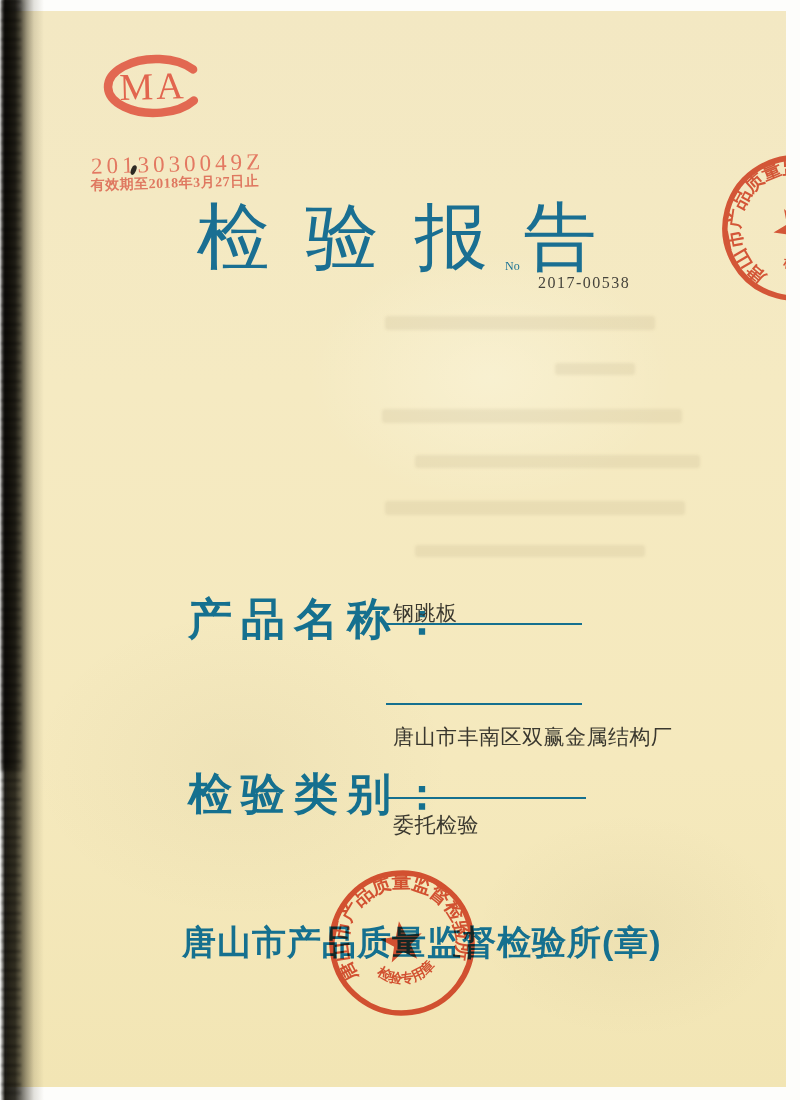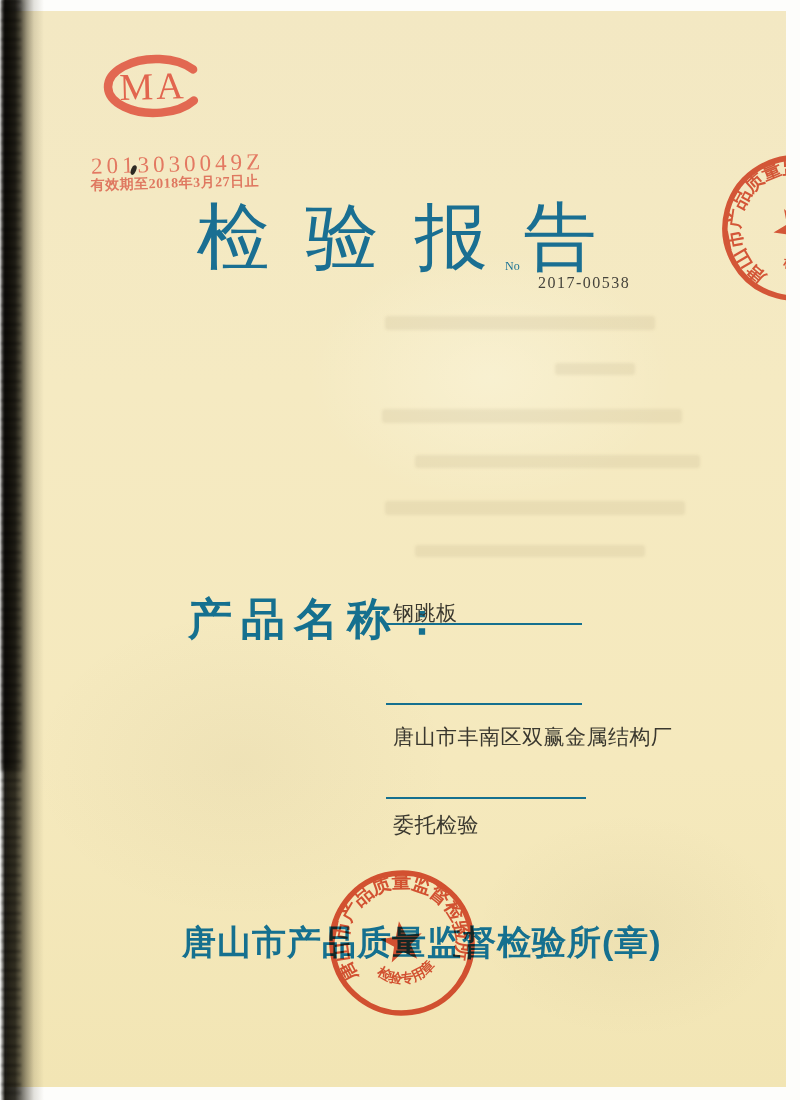--- a/index.html
+++ b/index.html
@@ -121,20 +121,21 @@
     <div class="ghost" style="left:378px;top:490px;width:300px;height:14px;"></div>
     <div class="ghost" style="left:408px;top:534px;width:230px;height:12px;"></div>
 
     <div class="field-label" style="top:579px;">产品名称：</div>
     <div class="field-value" style="top:588px;">钢跳板</div>
     <div class="underline" style="left:379px;top:612px;width:196px;"></div>
 
     <div class="field-value" style="top:672px;margin-top:40px;">唐山市丰南区双赢金属结构厂</div>
     <div class="underline" style="left:379px;top:692px;width:196px;"></div>
 
+    <div class="field-label" style="top:754px;">检验类别：</div>
     <div class="field-value" style="top:764px;margin-top:36px;">委托检验</div>
     <div class="underline" style="left:379px;top:786px;width:200px;"></div>
 
     <div class="footer-org">唐山市产品质量监督检验所(章)</div>
 
     <svg class="stamp stamp-bottom" width="172" height="172" viewBox="0 0 172 172">
       <circle cx="86" cy="86" r="70" fill="none" stroke="#d9472e" stroke-width="5.5"></circle>
       <path id="arcTopB" d="M 38.4,113.5 A 55,55 0 1 1 133.6,113.5" fill="none"></path>
       <path id="arcBotB" d="M 55.4,111.7 A 40,40 0 0 0 116.6,111.7" fill="none"></path>
       <polygon fill="#d9472e" points="86,64 91.2,78.9 106.9,79.2 94.4,88.7 98.9,103.8 86,94.8 73.1,103.8 77.6,88.7 65.1,79.2 80.8,78.9"></polygon>

